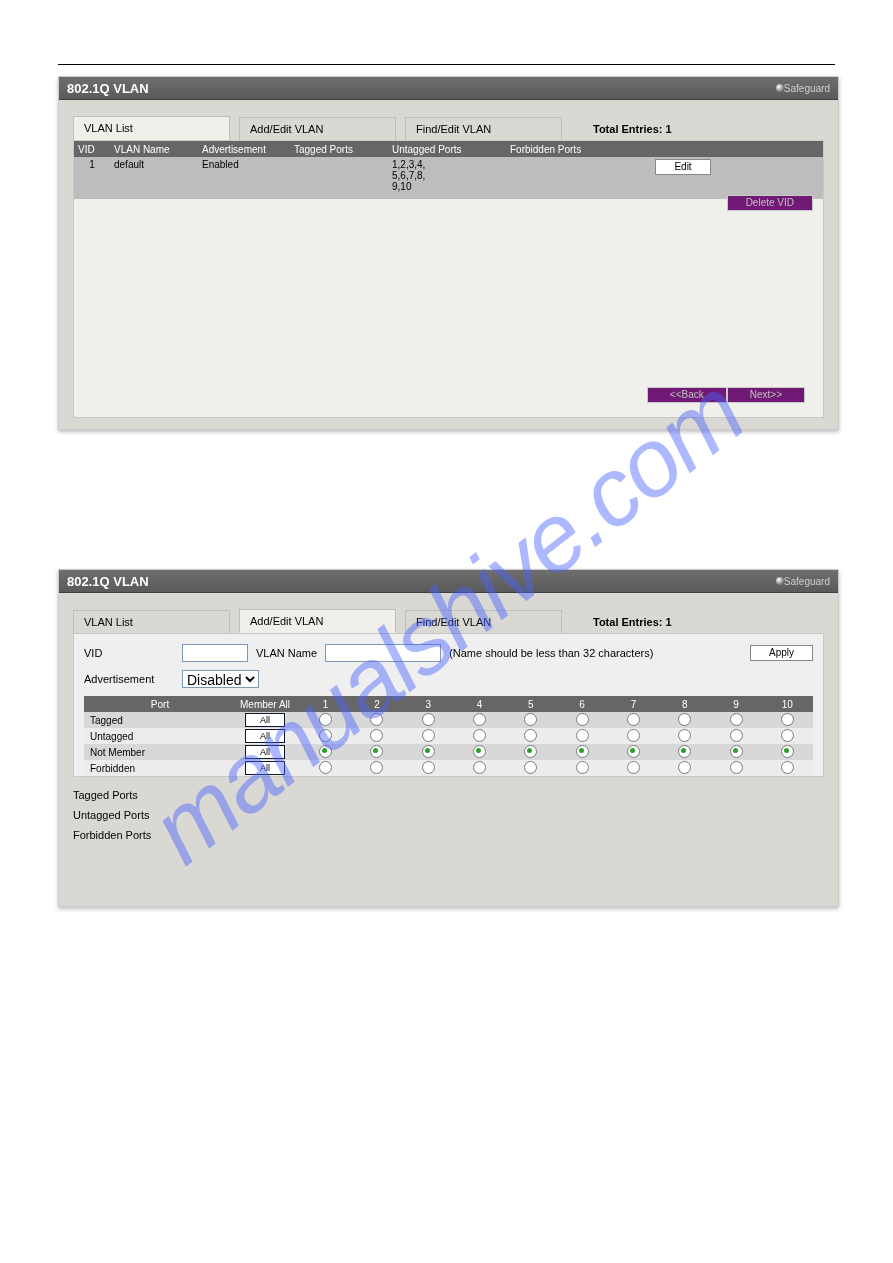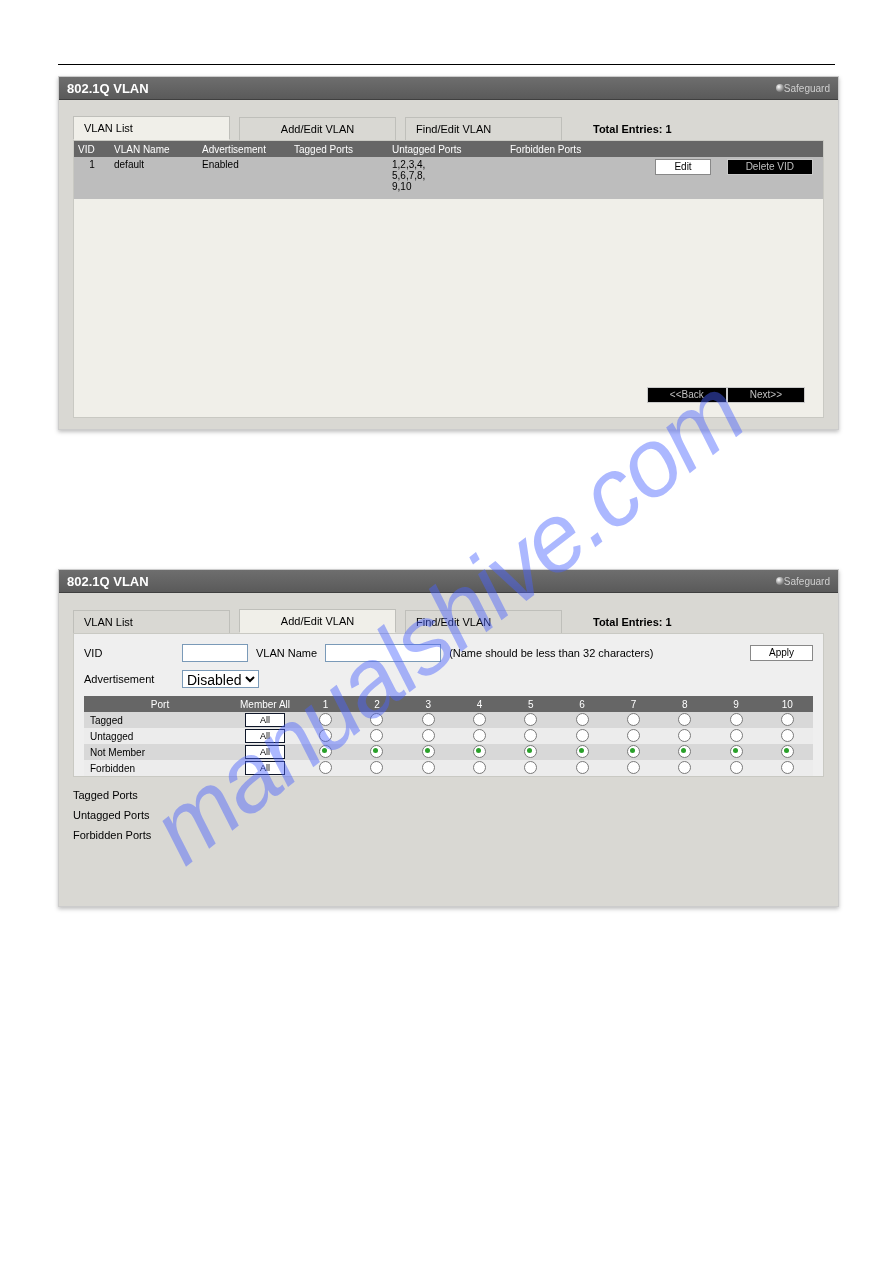--- a/index.html
+++ b/index.html
@@ -12,37 +12,37 @@
 
   .titlebar { height:22px; background:linear-gradient(#6e6e6e,#5a5a5a); display:flex; align-items:center; justify-content:space-between; padding:0 8px; border-bottom:1px solid #3f3f3f; }
   .titlebar-text { color:#fff; font-weight:bold; font-size:13px; }
   .safeguard { display:flex; align-items:center; color:#cfcfcf; font-size:10px; }
   .safeguard-icon { width:8px; height:8px; border-radius:50%; background:radial-gradient(circle at 35% 35%,#fff,#888 60%,#444); }
 
   .tabs { display:flex; align-items:flex-end; height:26px; margin:14px 0 0 14px; font-size:11px; color:#000; }
   .tab { height:22px; line-height:22px; padding:0 10px; background:#d9d8d3; border-top:1px solid #bfbfba; border-left:1px solid #bfbfba; border-right:1px solid #bfbfba; margin-right:9px; }
   .tab.active { background:#f0efe9; border-bottom:1px solid #f0efe9; }
   .tab-vl   { width:135px; }
-  .tab-ae   { width:135px;text-align:center; }
+  .tab-ae   { width:135px; }
   .tab-fe   { width:135px; }
   .tab-tot  { background:transparent; border:none; font-weight:bold; padding-left:22px;text-align:center; }
 
   
   .list-wrap { margin:0 14px 0 14px; background:#f0efe9; border:1px solid #c9c9c3; height:276px; position:relative; }
   .thead { display:flex; background:#666; color:#fff; font-size:10px; height:16px; align-items:center; }
   .th { padding:0 4px; }
   .th-vid{width:28px;} .th-name{width:80px;} .th-adv{width:84px;} .th-tp{width:90px;}
   .th-up{width:110px;} .th-fp{width:140px;}
   .trow { display:flex; font-size:10px; background:#bdbdbd; height:40px; align-items:flex-start; padding-top:2px; }
   .td { padding:0 4px; }
   .td-vid{width:28px; text-align:center;} .td-name{width:80px;} .td-adv{width:84px;}
   .td-tp{width:90px;} .td-up{width:110px; white-space:pre-line;} .td-fp{width:60px;}
   .td-act{ flex:1; display:flex; justify-content:flex-end; gap:16px; padding-right:10px; }
   .btn { font-size:10px; height:16px; line-height:14px; background:#fff; border:1px solid #888; padding:0 18px; cursor:pointer; }
-  .btn.disabled { color:#c0c0c0; background:#000000; border-color:#c9c9c9; cursor:default; }
+  .btn.disabled { color:#c0c0c0; background:#701a75; border-color:#c9c9c9; cursor:default;margin-top:36px; }
 
   .pager { position:absolute; right:18px; bottom:14px; display:flex; gap:0; }
   .pager .btn { padding:0 22px; }
 
   
   .form-wrap { margin:0 14px 0 14px; background:#efefef; border:1px solid #c9c9c3; padding:10px 10px 0 10px; font-size:11px; }
   .frow { display:flex; align-items:center; gap:8px; margin-bottom:8px; }
   .flabel { width:90px; }
   .finput { border:1px solid #7a9ab8; height:16px; font-size:11px; padding:0 2px; }
   .fin-vid { width:60px; }

